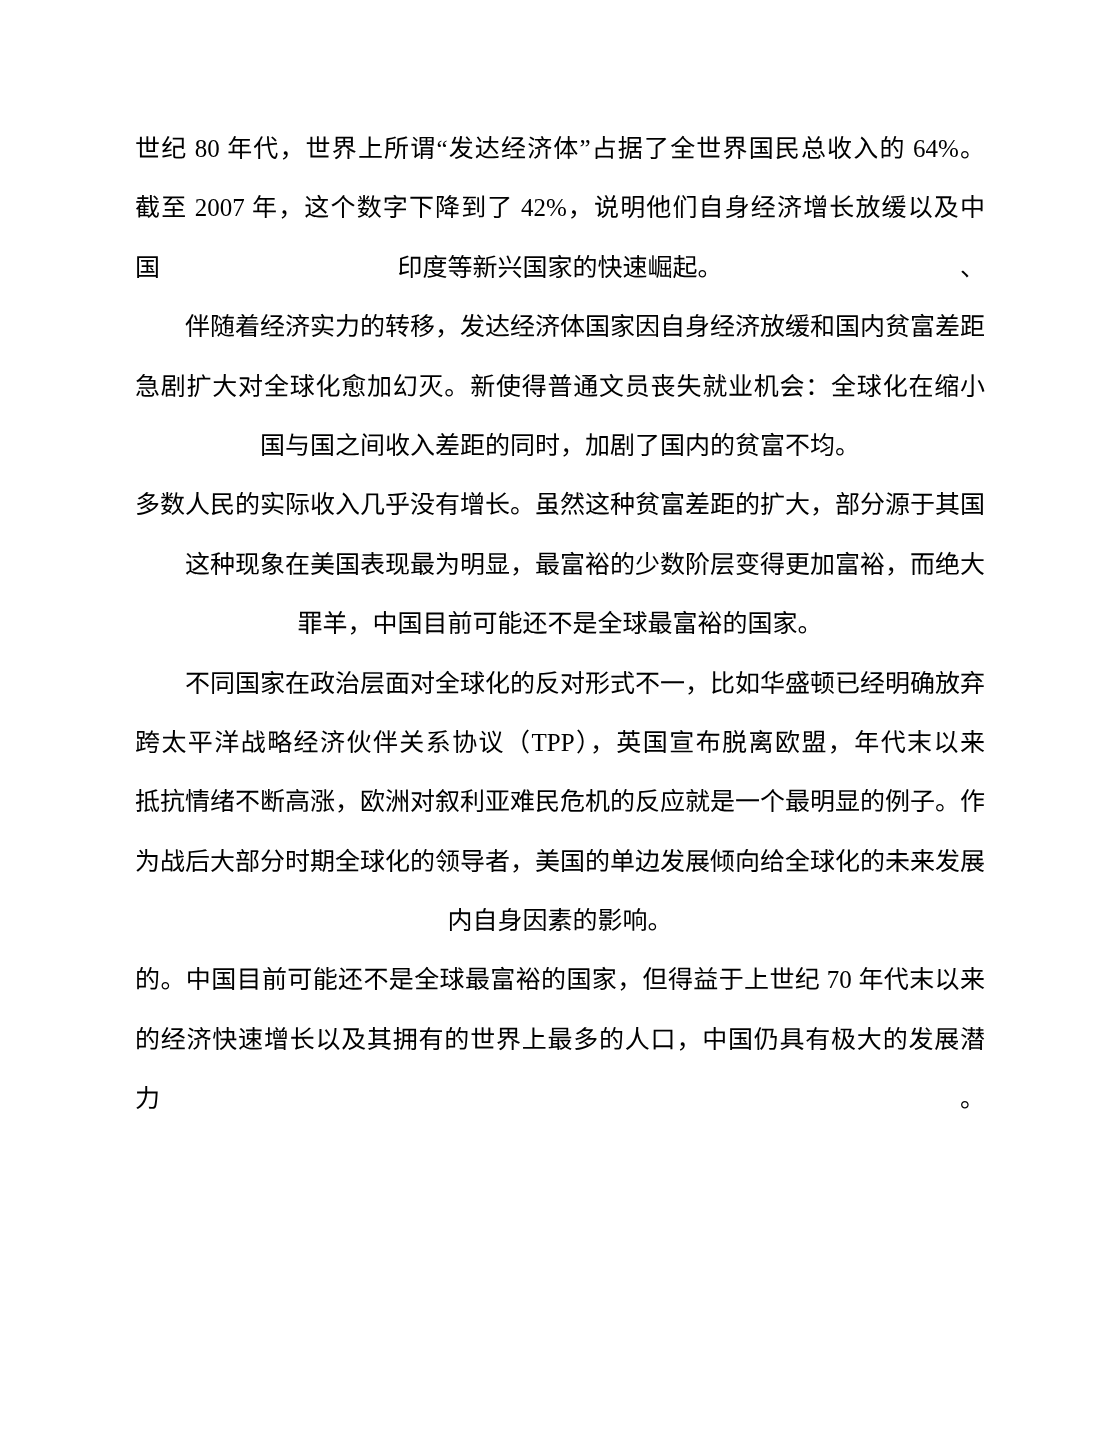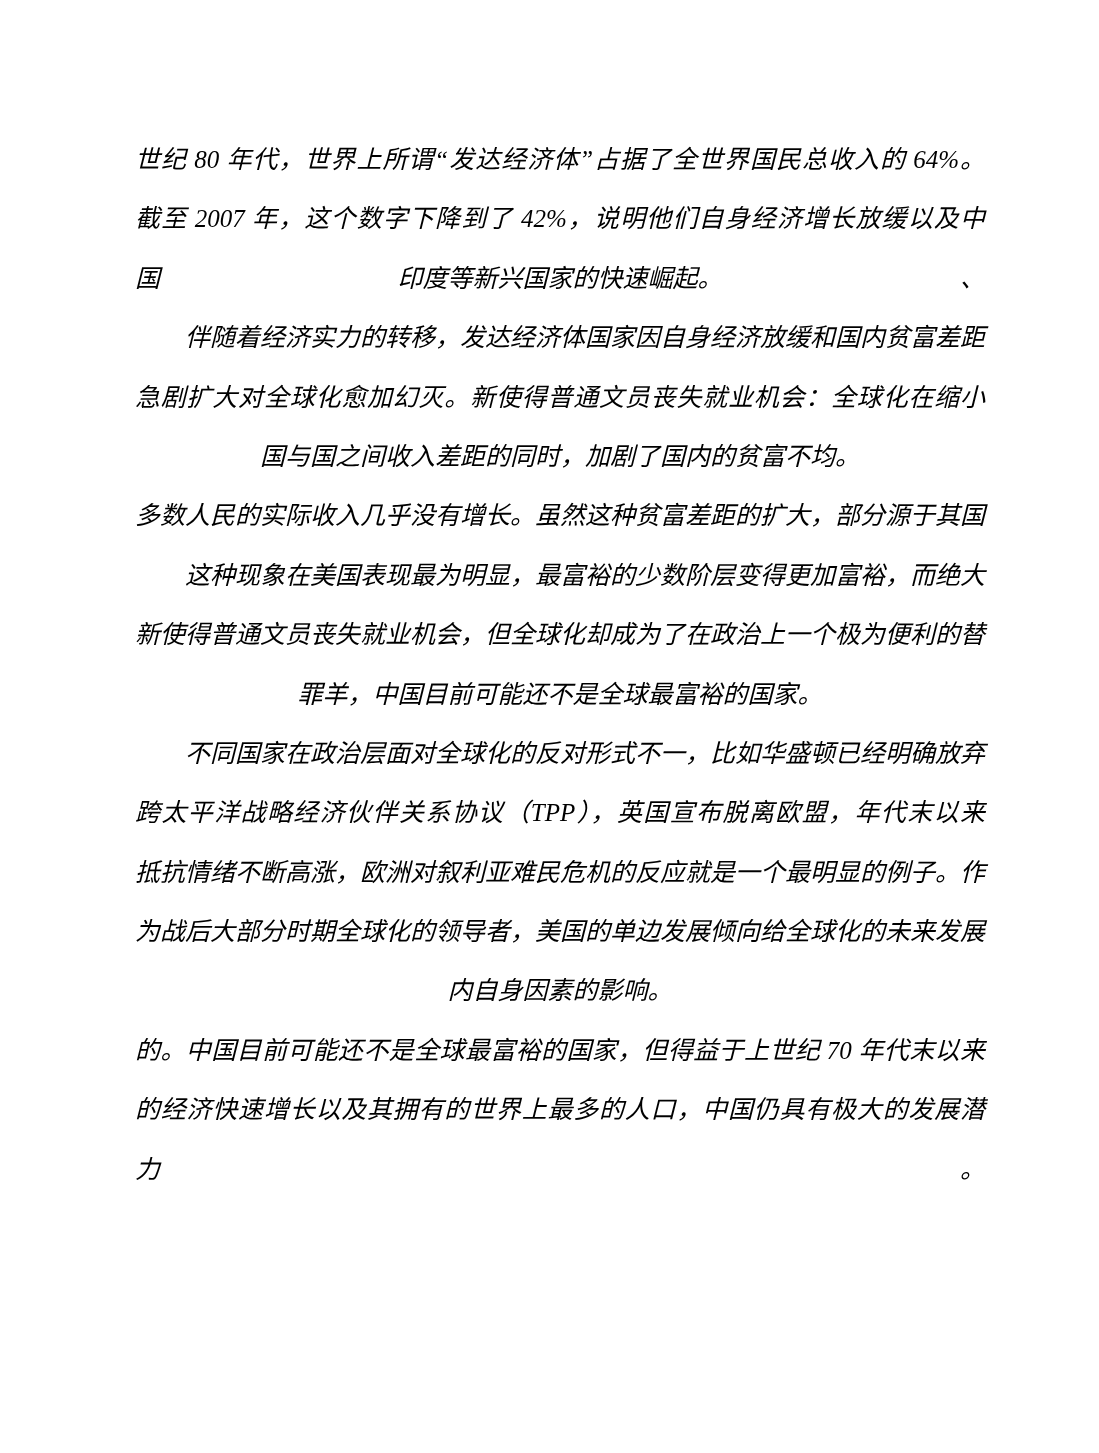--- a/index.html
+++ b/index.html
@@ -12,23 +12,22 @@
     width: 1099px;
     height: 1453px;
     background: #ffffff;
     overflow: hidden;
     font-family: "Liberation Serif", "DejaVu Serif", serif;
     color: #000000;
   }
   .textblock {
     position: absolute;
     left: 135px;
-    top: 130px;
+    top: 119px;
     width: 850px;
-    font-style: italic;
   }
   .para {
     margin: 0;
     padding: 0;
   }
   .line {
     font-size: 25px;
     line-height: 59.4px;
     height: 59.4px;
     white-space: normal;
@@ -63,21 +62,20 @@
 
     <div class="para">
       <div class="line fill indent">伴随着经济实力的转移，发达经济体国家因自身经济放缓和国内贫富差距</div>
       <div class="line fill">急剧扩大对全球化愈加幻灭。新使得普通文员丧失就业机会：全球化在缩小</div>
       <div class="line end">国与国之间收入差距的同时，加剧了国内的贫富不均。</div>
     </div>
 
     <div class="para">
       <div class="line fill">多数人民的实际收入几乎没有增长。虽然这种贫富差距的扩大，部分源于其国</div>
       <div class="line fill indent">这种现象在美国表现最为明显，最富裕的少数阶层变得更加富裕，而绝大</div>
-      <div class="line fill">新使得普通文员丧失就业机会，但全球化却成为了在政治上一个极为便利的替</div>
       <div class="line end">罪羊，中国目前可能还不是全球最富裕的国家。</div>
     </div>
 
     <div class="para">
       <div class="line fill indent">不同国家在政治层面对全球化的反对形式不一，比如华盛顿已经明确放弃</div>
       <div class="line fill">跨太平洋战略经济伙伴关系协议（TPP），英国宣布脱离欧盟，年代末以来</div>
       <div class="line fill">抵抗情绪不断高涨，欧洲对叙利亚难民危机的反应就是一个最明显的例子。作</div>
       <div class="line fill">为战后大部分时期全球化的领导者，美国的单边发展倾向给全球化的未来发展</div>
       <div class="line end">内自身因素的影响。</div>
     </div>

